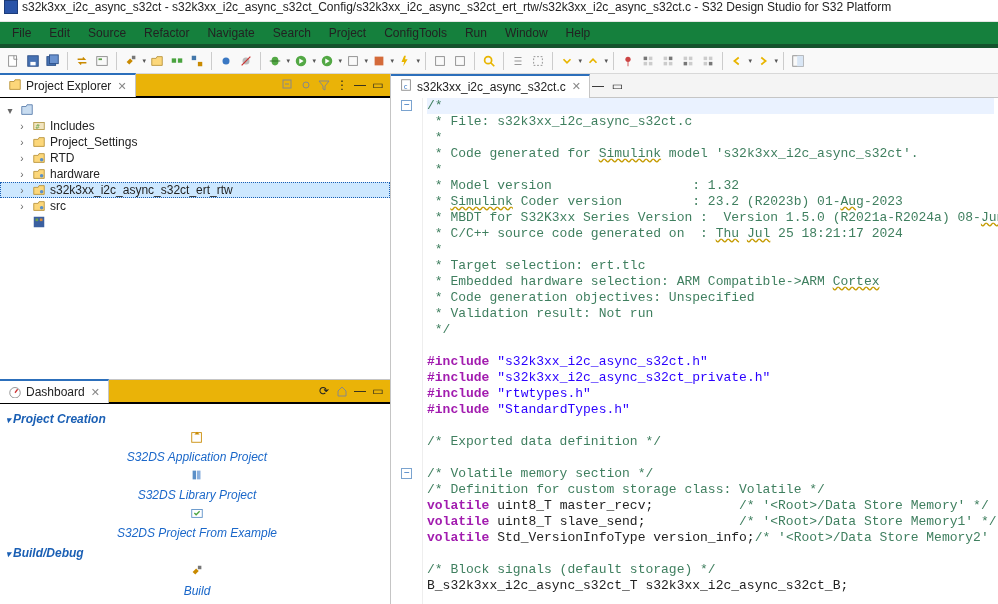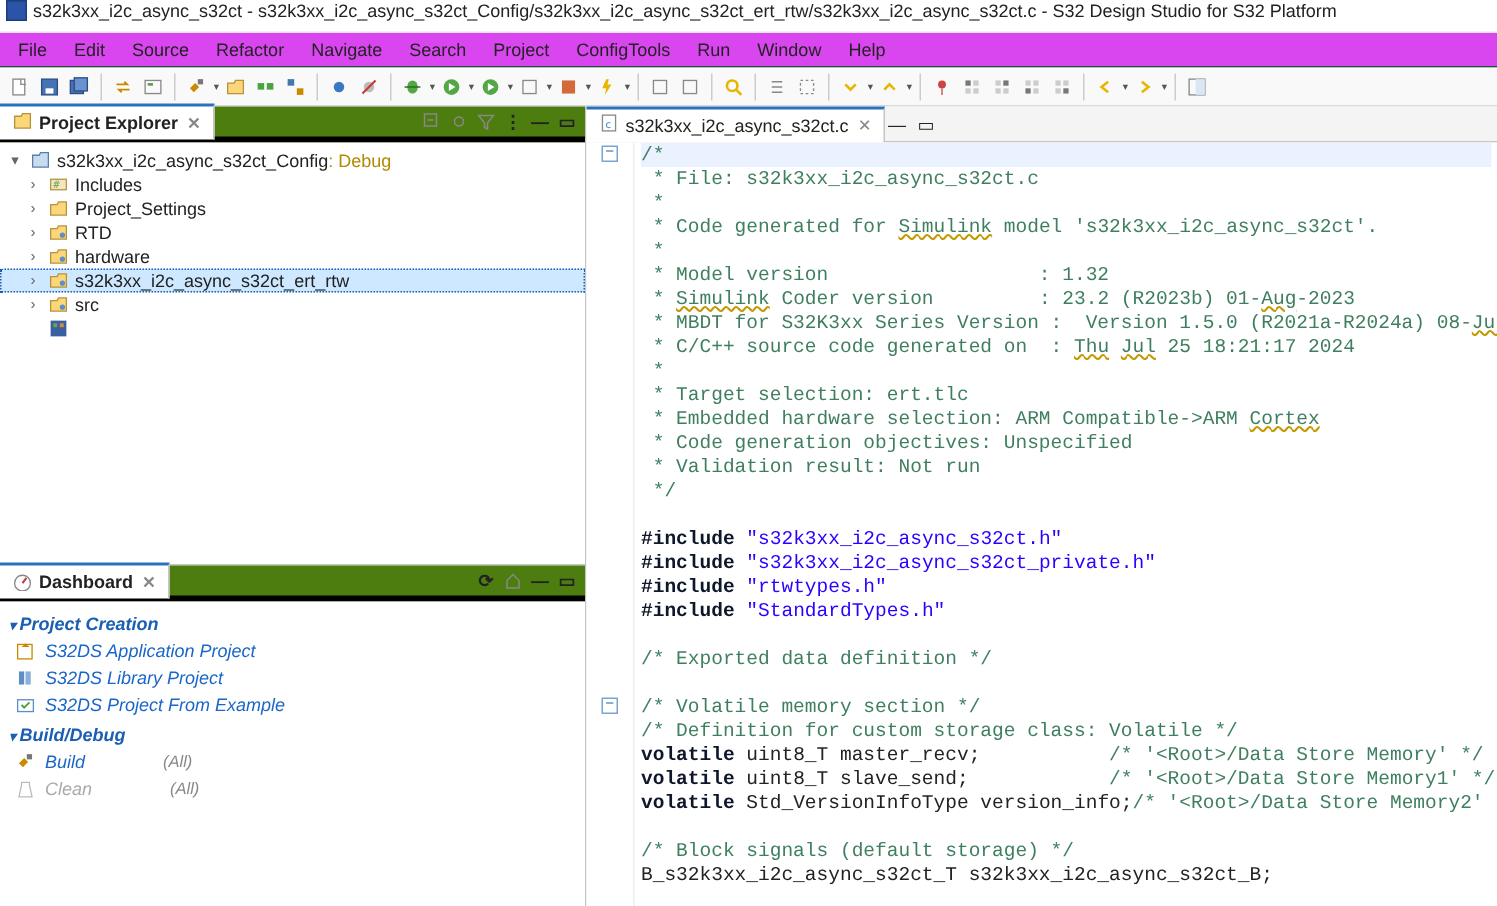--- a/index.html
+++ b/index.html
@@ -1,63 +1,63 @@
 <!DOCTYPE html>
 <html><head>
 <meta charset="utf-8">
 <style>
   * { box-sizing: border-box; }
   html, body { margin: 0; padding: 0; font-family: "Segoe UI", Tahoma, sans-serif; font-size: 12px; color: #222; background: #fff; width: 998px; height: 604px; overflow: hidden; }
   .titlebar { display: flex; gap: 4px; height: 22px; padding: 0 4px; background: #fff; border-bottom: 1px solid #e4e4e4; }
   .titlebar .tb-icon { width: 14px; height: 14px; background: #2a54a8; display: inline-block; border: 1px solid #1c3c7a; }
   .titlebar .title { font-size: 12px; white-space: nowrap; overflow: hidden; text-overflow: ellipsis; }
-  .menubar { display: flex; gap: 2px; padding: 2px 4px; background: #d946ef; border-bottom: 1px solid #14532d; }
+  .menubar { display: flex; gap: 2px; padding: 2px 4px; background: #15803d; border-bottom: 4px solid #14532d; }
   .menubar .mi { padding: 2px 8px; cursor: default; }
   .toolbar { display: flex; align-items: center; gap: 2px; padding: 2px 4px; background: #f9f9f9; border-bottom: 1px solid #d8d8d8; height: 26px; }
   .tbtn { width: 18px; height: 18px; display: inline-flex; align-items: center; justify-content: center; border-radius: 2px; cursor: default; position: relative; }
   .tbtn svg { width: 14px; height: 14px; }
   .tsep { width: 1px; height: 18px; background: #ccc; margin: 0 3px; }
   .drop::after { content: "▾"; font-size: 7px; color: #555; position: absolute; right: -6px; top: 5px; }
   .tbtn.drop { margin-right: 6px; }
 
   .workarea { display: flex; height: calc(604px - 22px - 22px - 26px); }
   .leftcol { width: 391px; display: flex; flex-direction: column; border-right: 1px solid #c5c5c5; }
   .rightcol { flex: 1; display: flex; flex-direction: column; min-width: 0; }
 
-  .view-tabhdr { display: flex; align-items: center; height: 24px; background: #4d7c0f; border-bottom: 4px solid #000000; padding: 0 4px 0 0; font-weight: bold; }
+  .view-tabhdr { display: flex; align-items: center; height: 24px; background: #eab308; border-bottom: 2px solid #000000; padding: 0 4px 0 0; }
   .view-tab { display: inline-flex; align-items: center; gap: 4px; padding: 2px 8px; background: #fff; border-top: 2px solid #2c6fbb; border-right: 1px solid #c5c5c5; height: 24px; font-size: 12px; }
   .view-tab .close { font-size: 11px; color: #888; cursor: default; margin-left: 2px; }
   .view-tabhdr .toolicons { margin-left: auto; display: flex; gap: 2px; }
   .toolicons .ic { width: 16px; height: 16px; display: inline-flex; align-items: center; justify-content: center; cursor: default; }
 
   .tree { flex: 1; overflow: auto; padding: 4px 0; background: #fff; }
   .tree-row { display: flex; align-items: center; gap: 4px; padding: 1px 4px; white-space: nowrap; cursor: default; }
   .tree-row.sel { background: #cde8ff; outline: 1px dotted #1a5fb4; outline-offset: -1px; }
   .twist { width: 12px; text-align: center; color: #666; font-size: 10px; user-select: none; }
   .ticon { width: 14px; height: 14px; display: inline-flex; align-items: center; justify-content: center; }
   .tlabel { font-size: 12px; }
   .indent1 { padding-left: 16px; }
   .debugtag { color: #b08a00; }
 
   .dashboard { border-top: 1px solid #c5c5c5; display: flex; flex-direction: column; height: 229px; }
   .dash-body { flex: 1; overflow: auto; padding: 4px 6px; background: #fff; font-style: italic; }
   .dash-sect { color: #1a5fb4; font-weight: bold; font-size: 12px; padding: 4px 0 2px; cursor: default; }
   .dash-sect::before { content: "▾ "; font-size: 9px; color: #1a5fb4; }
-  .dash-item { display: flex; align-items: center; gap: 6px; padding: 2px 0 2px 4px; color: #1a67c9; cursor: pointer; }
+  .dash-item { display: flex; align-items: center; gap: 6px; padding: 2px 0 2px 4px; color: #1a67c9; cursor: pointer; flex-direction: column; }
   .dash-item.dis { color: #aaa; cursor: default; text-decoration: none; }
   .dash-item .dicon { width: 14px; height: 14px; }
   .dash-item .suffix { color: #888; font-size: 11px; margin-left: 2px; padding-left: 44px; }
 
   .editor-tabhdr { display: flex; align-items: center; height: 24px; background: #f4f4f4; border-bottom: 1px solid #c5c5c5; padding: 0 4px 0 0; }
   .editor-body { flex: 1; display: flex; overflow: hidden; font-family: Consolas, "Courier New", monospace; font-size: 13px; line-height: 16px; background: #fff; }
   .gutter { width: 32px; background: #fff; border-right: 1px solid #eee; position: relative; }
   .fold { position: absolute; left: 10px; width: 11px; height: 11px; border: 1px solid #7aa3cf; color: #2c6fbb; font-size: 10px; line-height: 9px; text-align: center; background: #fff; cursor: default; }
   .code { flex: 1; padding: 0 4px; white-space: pre; overflow: auto; }
   .c-comment { color: #3f7f5f; }
-  .c-kw { color: #0f172a; font-weight: bold; }
+  .c-kw { color: #a21caf; font-weight: bold; }
   .c-str { color: #2a00ff; }
   .c-underline { text-decoration: underline; text-decoration-style: wavy; text-decoration-color: #c49a00; }
   .code .hl { background: #eaf2ff; display: inline-block; width: 100%; }
 </style>
 </head>
 <body>
 
 <div class="titlebar">
   <span class="tb-icon"></span>
   <span class="title">s32k3xx_i2c_async_s32ct - s32k3xx_i2c_async_s32ct_Config/s32k3xx_i2c_async_s32ct_ert_rtw/s32k3xx_i2c_async_s32ct.c - S32 Design Studio for S32 Platform</span>
@@ -313,21 +313,20 @@
     </div>
 
     <div class="tree">
       <div class="tree-row">
         <span class="twist">▾</span>
         <span class="ticon">
             <svg width="14" height="14" viewBox="0 0 16 16">
               <path d="M2 4h5l1-2h6v11H2z" fill="#c8dcf0" stroke="#5a7eac"></path>
             </svg>
           </span>
-        <span class="tlabel"><span>s32k3xx_i2c_async_s32ct_Config</span><span class="debugtag">: Debug</span></span>
       </div>
       <div class="tree-row indent1">
         <span class="twist">›</span>
         <span class="ticon">
             <svg width="14" height="14" viewBox="0 0 16 16">
               <rect x="2" y="4" width="12" height="8" fill="#f2e5c0" stroke="#b39846"></rect>
               <text x="4" y="11" font-size="8" fill="#7a5" font-family="monospace">#</text>
             </svg>
           </span>
         <span class="tlabel">Includes</span>

